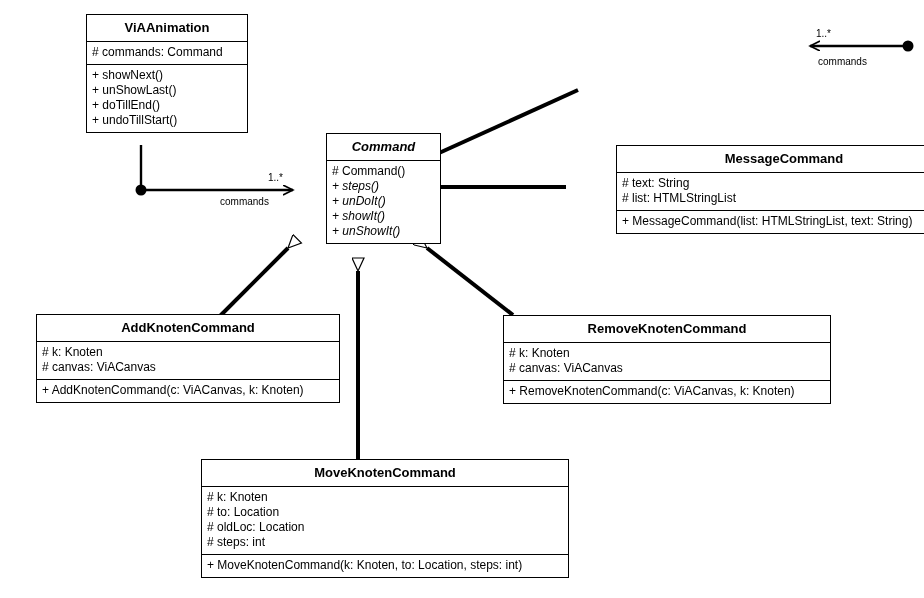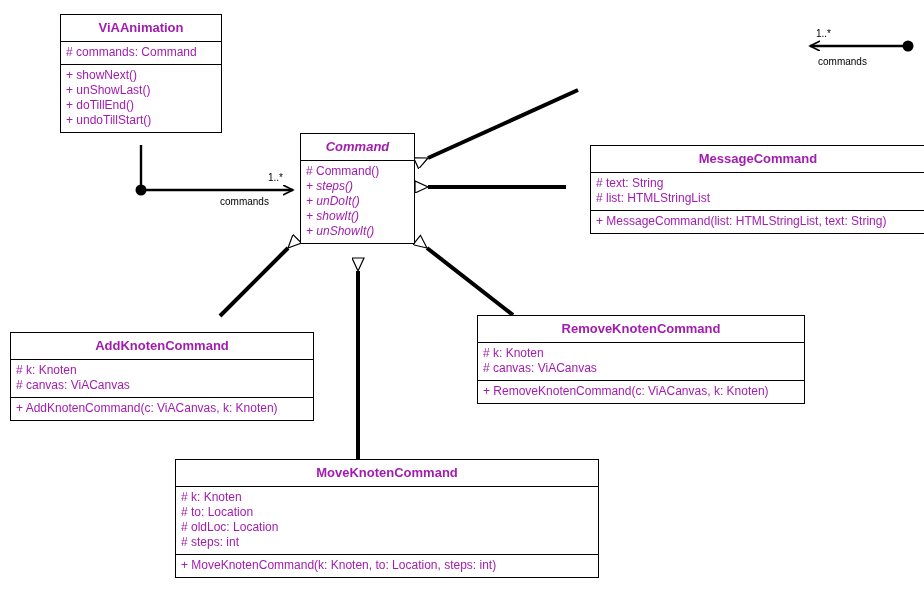--- a/index.html
+++ b/index.html
@@ -21,21 +21,22 @@
     top: 0;
     width: 924px;
     height: 598px;
     pointer-events: none;
   }
   .uml-class {
     position: absolute;
     box-sizing: border-box;
     border: 1px solid #000000;
     background: #ffffff;
-    color: #a21caf;
+    color: #000000;
+    margin-left: 26px;
   }
   .class-name {
     text-align: center;
     font-weight: bold;
     font-size: 13px;
     padding: 5px 4px 6px 4px;
     border-bottom: 1px solid #000000;
     white-space: nowrap;
   }
   .class-name.abstract {
@@ -147,21 +148,21 @@
     <div class="class-name">MessageCommand</div>
     <div class="compartment">
       <div class="member"># text: String</div>
       <div class="member"># list: HTMLStringList</div>
     </div>
     <div class="compartment last">
       <div class="member">+ MessageCommand(list: HTMLStringList, text: String)</div>
     </div>
   </div>
 
-  <div class="uml-class" style="left:10px; top:332px; width:304px;">
+  <div class="uml-class" style="left:10px; top:314px; width:304px;">
     <div class="class-name">AddKnotenCommand</div>
     <div class="compartment">
       <div class="member"># k: Knoten</div>
       <div class="member"># canvas: ViACanvas</div>
     </div>
     <div class="compartment last">
       <div class="member">+ AddKnotenCommand(c: ViACanvas, k: Knoten)</div>
     </div>
   </div>
 
@@ -169,21 +170,21 @@
     <div class="class-name">RemoveKnotenCommand</div>
     <div class="compartment">
       <div class="member"># k: Knoten</div>
       <div class="member"># canvas: ViACanvas</div>
     </div>
     <div class="compartment last">
       <div class="member">+ RemoveKnotenCommand(c: ViACanvas, k: Knoten)</div>
     </div>
   </div>
 
-  <div class="uml-class" style="left:175px; top:459px; width:424px;">
+  <div class="uml-class" style="left:175px; top:459px; width:368px;">
     <div class="class-name">MoveKnotenCommand</div>
     <div class="compartment">
       <div class="member"># k: Knoten</div>
       <div class="member"># to: Location</div>
       <div class="member"># oldLoc: Location</div>
       <div class="member"># steps: int</div>
     </div>
     <div class="compartment last">
       <div class="member">+ MoveKnotenCommand(k: Knoten, to: Location, steps: int)</div>
     </div>

